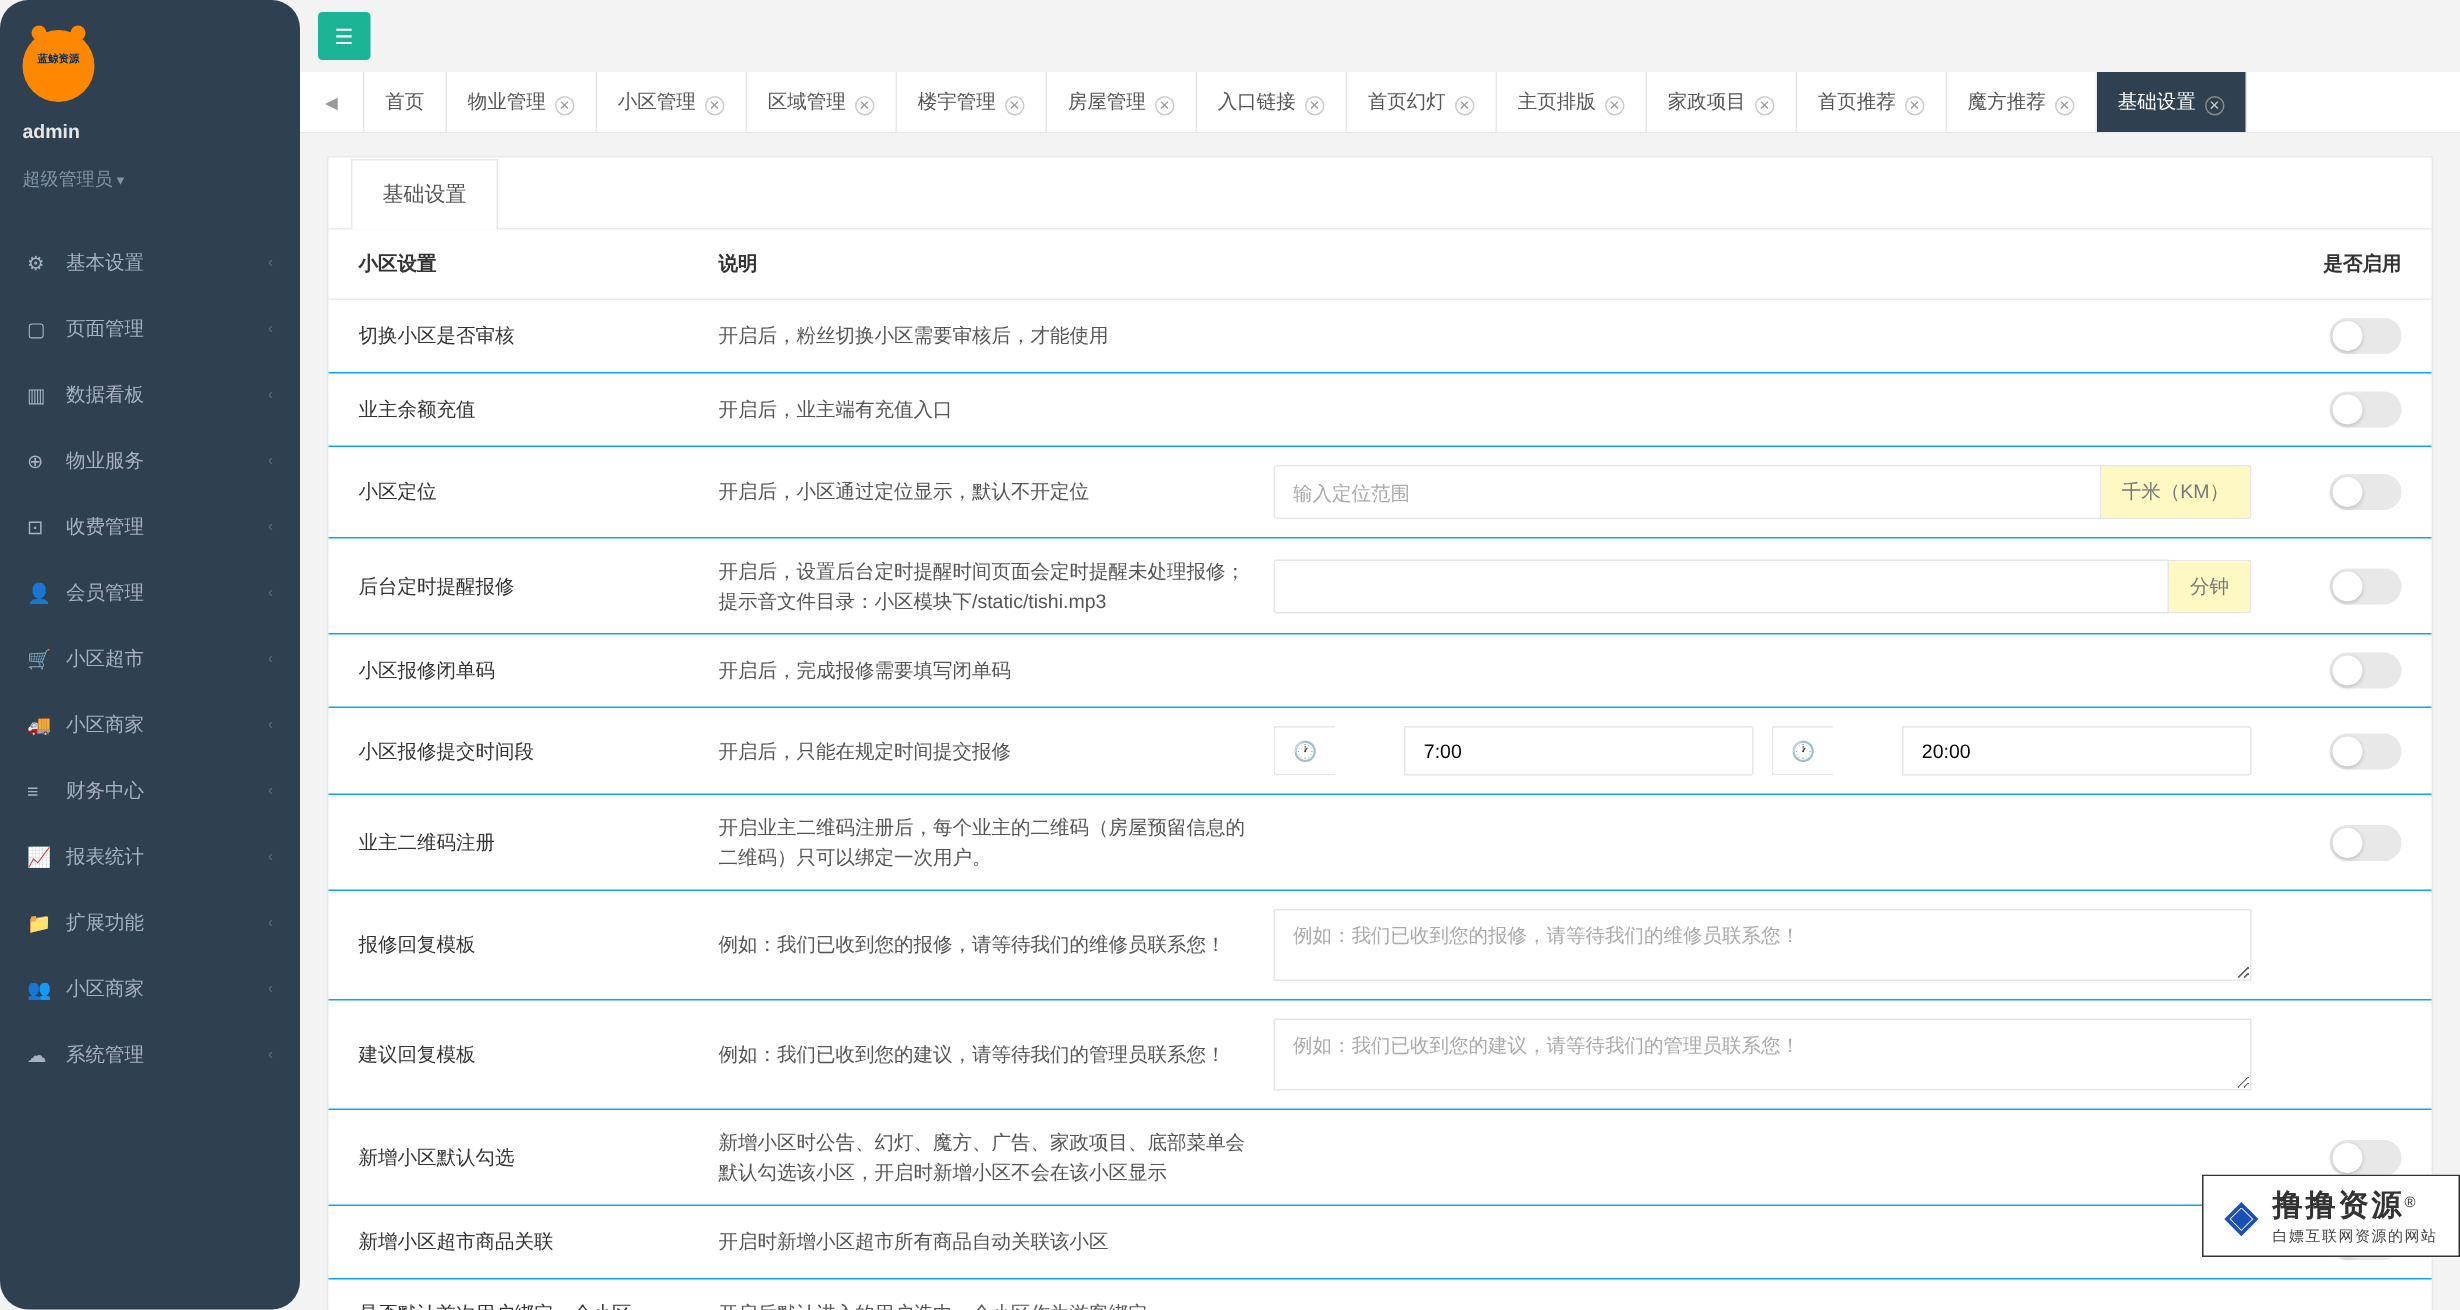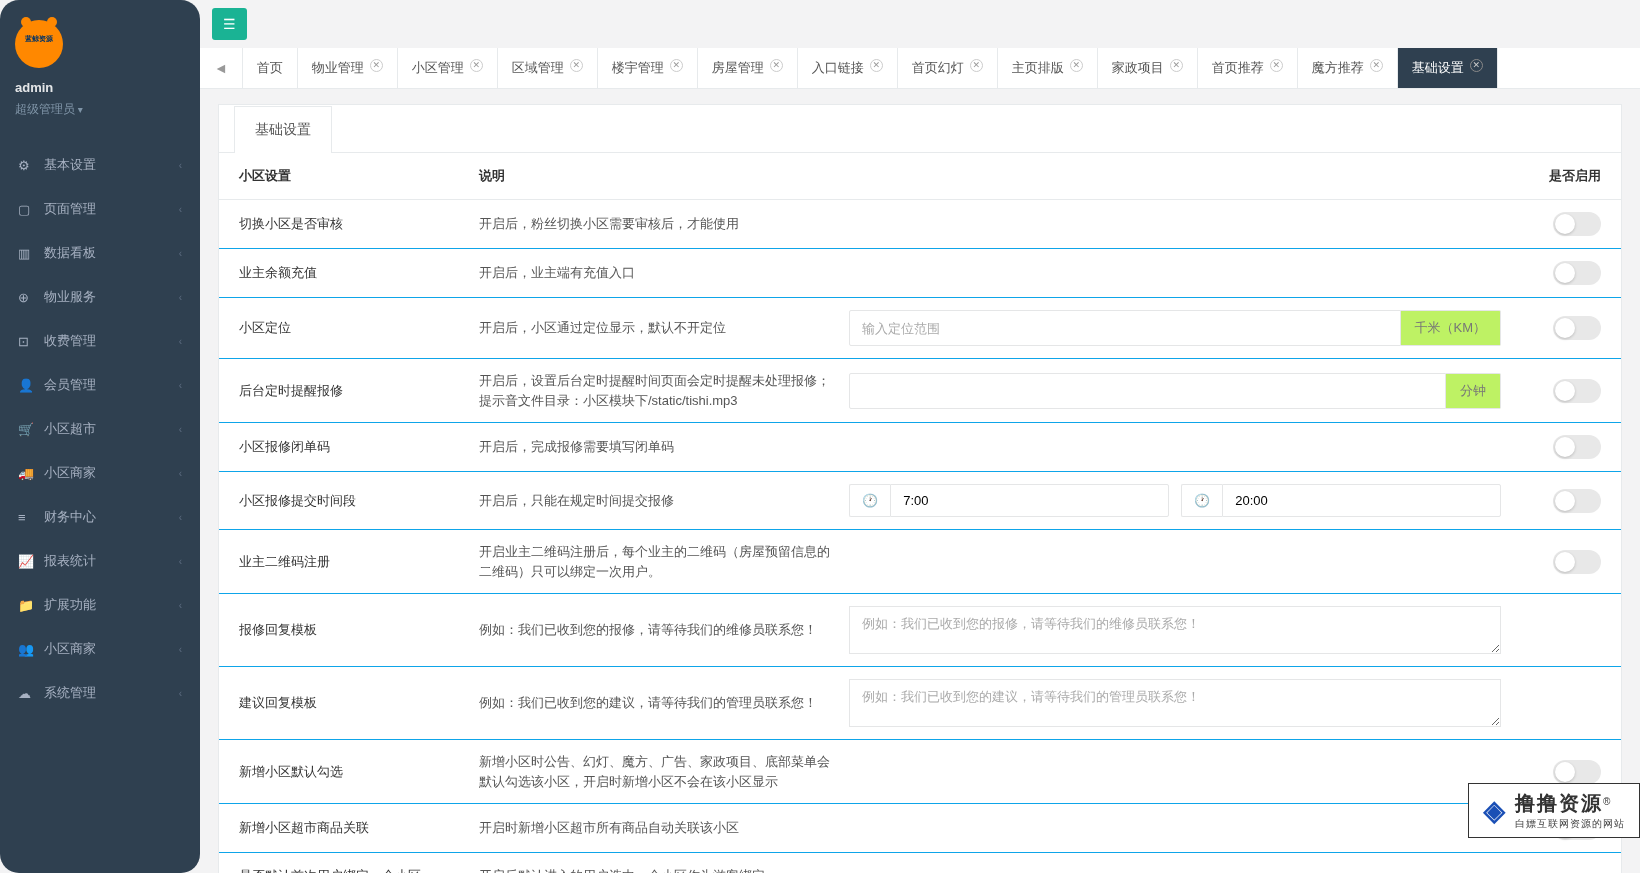--- a/index.html
+++ b/index.html
@@ -15,21 +15,21 @@
       position: relative; margin-bottom: 12px;
     }
     .logo::before, .logo::after {
       content: ''; position: absolute; width: 10px; height: 10px;
       background: #ff8800; border-radius: 50%; top: -3px;
     }
     .logo::before { left: 6px; }
     .logo::after { right: 6px; }
     .logo-text { position: absolute; top: 14px; left: 0; right: 0; text-align: center; font-size: 7px; color: #003366; font-weight: bold; }
     .username { color: #e4e6e8; font-weight: bold; font-size: 13px; }
-    .role { color: #8095a8; font-size: 12px; margin-top: 6px; }
+    .role { color: #8095a8; font-size: 12px; margin-top: 16px; }
     .role::after { content: ' ▾'; font-size: 10px; }
     
     .nav-menu { list-style: none; margin-top: 10px; }
     .nav-item {
       display: flex; align-items: center; padding: 13px 18px;
       cursor: pointer; color: #a7b1c2; position: relative;
     }
     .nav-icon { width: 16px; margin-right: 10px; font-size: 13px; display: inline-flex; }
     .nav-label { flex: 1; font-size: 13px; }
     .nav-arrow { font-size: 10px; color: #5e6d82; }
@@ -45,21 +45,21 @@
       background: #fff; display: flex; align-items: center;
       border-bottom: 1px solid #e7eaec; min-height: 40px;
     }
     .tab-nav-btn {
       padding: 0 14px; cursor: pointer; color: #999; font-size: 14px;
       align-self: stretch; display: flex; align-items: center;
       border-right: 1px solid #e7eaec;
     }
     .tab {
       padding: 11px 14px; cursor: pointer; border-right: 1px solid #e7eaec;
-      color: #555; font-size: 13px; display: flex; align-items: flex-start; gap: 6px;
+      color: #555; font-size: 13px; display: flex; align-items: flex-end; gap: 6px;
       white-space: nowrap;
     }
     .tab.active { background: #2f4050; color: #fff; }
     .tab-close {
       width: 13px; height: 13px; border-radius: 50%; border: 1px solid #ccc;
       display: inline-flex; align-items: center; justify-content: center;
       font-size: 9px; color: #999; line-height: 1;
     }
     .tab.active .tab-close { border-color: #888; color: #ccc; }
     
@@ -90,30 +90,30 @@
     .settings-row .col-toggle { display: flex; justify-content: flex-end; }
     
     .input-group { display: flex; flex: 1; justify-content: space-between; }
     .text-input {
       flex: 1; border: 1px solid #e5e6e7; padding: 8px 12px;
       font-size: 13px; border-radius: 2px 0 0 2px; color: #555;
     }
     .text-input::placeholder { color: #aaa; }
     .input-addon {
       border: 1px solid #e5e6e7; border-left: none; padding: 8px 14px;
-      background: #bef264; color: #777; font-size: 13px; border-radius: 0 2px 2px 0;
+      background: #fef9c3; color: #777; font-size: 13px; border-radius: 0 2px 2px 0;
     }
     .time-group { flex: 1; display: flex; align-items: center; }
     .time-icon {
       border: 1px solid #e5e6e7; border-right: none; padding: 8px 12px;
       background: #fff; color: #666; border-radius: 2px 0 0 2px;
     }
     .time-input {
       flex: 1; border: 1px solid #e5e6e7; padding: 8px 12px;
-      font-size: 13px; border-radius: 0 2px 2px 0;
+      font-size: 13px; border-radius: 0 2px 2px 0; margin-left: 46px;
     }
     
     .textarea {
       width: 100%; border: 1px solid #e5e6e7; padding: 8px 12px;
       font-size: 13px; resize: vertical; min-height: 44px;
       font-family: inherit; color: #555;
     }
     .textarea::placeholder { color: #aaa; }
     
     .toggle {

